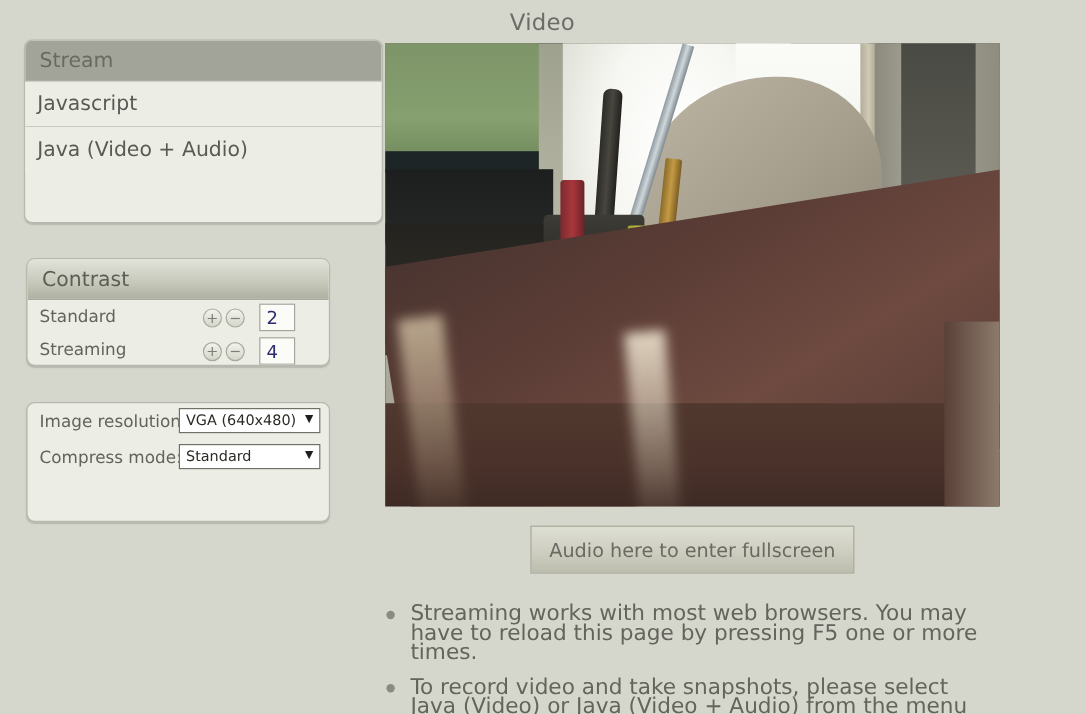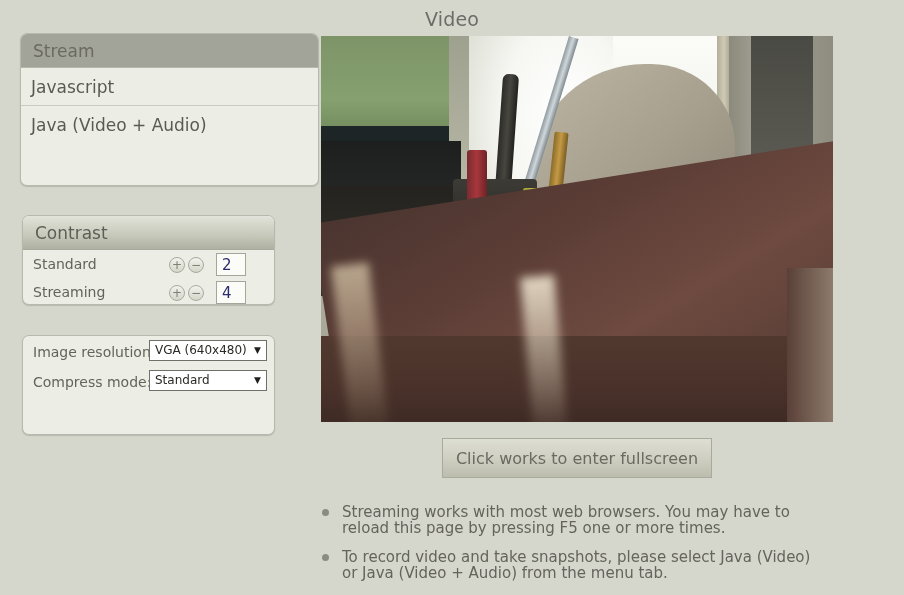--- a/index.html
+++ b/index.html
@@ -427,21 +427,21 @@
   
   #notes {
     position: absolute;
     left: 320px;
     top: 504px;
     width: 500px;
   }
   .note {
     position: relative;
     padding-left: 22px;
-    font-size: 15px;
+    font-size: 18px;
     line-height: 16px;
     color: #64645c;
     margin-bottom: 13px;
   }
   .note .bullet {
     position: absolute;
     left: 2px;
     top: 5px;
     width: 7px;
     height: 7px;
@@ -540,21 +540,21 @@
   <div class="vlayer" id="v-hat-red"></div>
   <div class="vlayer" id="v-wall-right"></div>
 
   <div class="vlayer" id="v-desk"></div>
   <div class="vlayer" id="v-desk-bottom"></div>
   <div class="vlayer" id="v-desk-edge-r"></div>
   <div class="vlayer" id="v-desk-shine1"></div>
   <div class="vlayer" id="v-desk-shine2"></div>
 </div>
 
-<div id="fullscreen-button">Click works to enter fullscreen</div>
+<div id="fullscreen-button">Audio here to enter fullscreen</div>
 
 <div id="notes">
   <div class="note">
     <span class="bullet"></span>
     <span>Streaming works with most web browsers. You may have to reload this page by pressing F5 one or more times.</span>
   </div>
   <div class="note">
     <span class="bullet"></span>
     <span>To record video and take snapshots, please select Java (Video) or Java (Video + Audio) from the menu tab.</span>
   </div>

